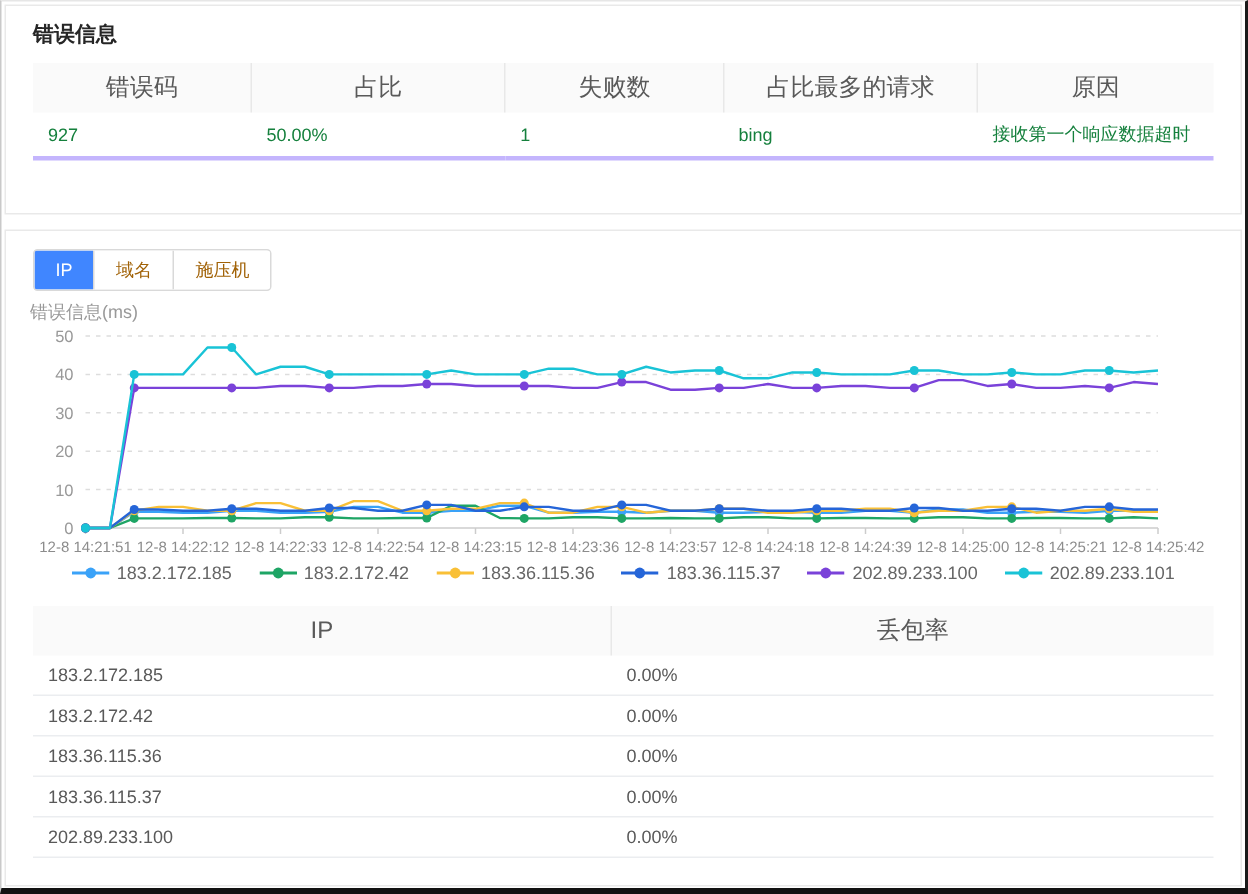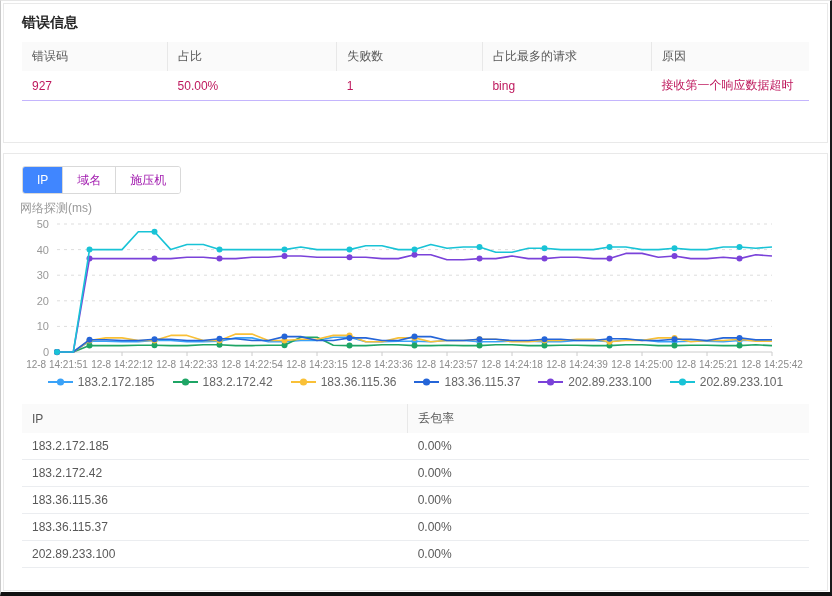--- a/index.html
+++ b/index.html
@@ -23,39 +23,39 @@
   .card1 { margin-top: 2px; height: 140px; }
   .card2 { margin-top: 10px; height: 438px; }
   .card-title {
     padding: 10px 18px 0 18px;
     font-size: 14px; font-weight: bold; color: #262626;
     line-height: 16px;
   }
   
   table.dt { border-collapse: collapse; width: calc(100% - 36px); margin: 12px 18px 0 18px; table-layout: fixed; }
   table.dt th {
-    background: #fafafa; text-align: left; font-weight: normal;
-    font-size: 12px; color: #595959; padding: 6px 10px; height: 24px;
+    background: #fafafa; text-align: center; font-weight: normal;
+    font-size: 16px; color: #595959; padding: 6px 10px; height: 24px;
     border-left: 1px solid #e8e8e8;
   }
   table.dt th:first-child { border-left: none; }
   table.dt td {
-    font-size: 12px; color: #be185d; padding: 6px 10px; height: 24px;
-    border-bottom: 1px solid #c4b5fd;
+    font-size: 12px; color: #15803d; padding: 6px 10px; height: 24px;
+    border-bottom: 3px solid #c4b5fd;
     white-space: nowrap; overflow: hidden;
   }
   table.dt tr.striped td { background: #f6f7f9; }
   
   .tab-group {
     display: inline-flex; margin: 12px 0 0 18px;
     border: 1px solid #d9d9d9; border-radius: 3px; overflow: hidden;
     background: #fff;
   }
   .tab {
-    padding: 5px 14px; font-size: 12px; color: #a21caf; cursor: pointer;
+    padding: 5px 14px; font-size: 12px; color: #a16207; cursor: pointer;
     border-left: 1px solid #d9d9d9; line-height: 16px; background:#fff;
   }
   .tab:first-child { border-left: none; }
   .tab.active { color: #fff; border-color: transparent; }
   
   .chart-wrap { position: relative; margin-top: 6px; }
   .y-axis-name { font-size: 12px; color: #999; margin-left: 16px; height: 14px; }
   .chart-svg { display: block; margin: 0 auto; }
   
   .legend-row { display: flex; justify-content: center; align-items: center; gap: 18px; margin-top: 4px; height: 16px; }
@@ -103,21 +103,21 @@
 
   <div class="card card2">
 
     <div class="tab-group" id="tab-group">
         <div class="tab active" style="background: rgb(64, 134, 255);">IP</div>
         <div class="tab">域名</div>
         <div class="tab">施压机</div>
       </div>
 
     <div class="chart-wrap">
-      <div class="y-axis-name">网络探测(ms)</div>
+      <div class="y-axis-name">错误信息(ms)</div>
       <svg id="chart" class="chart-svg" width="792" height="156" viewBox="0 0 792 156">
           <line x1="37" y1="138" x2="752" y2="138" stroke="#ccc" stroke-width="1"></line>
           <text x="29" y="142" text-anchor="end" font-size="11" fill="#999">0</text>
           <line x1="37" y1="112.4" x2="752" y2="112.4" stroke="#ddd" stroke-width="1" stroke-dasharray="3,4"></line>
           <text x="29" y="116.4" text-anchor="end" font-size="11" fill="#999">10</text>
           <line x1="37" y1="86.8" x2="752" y2="86.8" stroke="#ddd" stroke-width="1" stroke-dasharray="3,4"></line>
           <text x="29" y="90.8" text-anchor="end" font-size="11" fill="#999">20</text>
           <line x1="37" y1="61.2" x2="752" y2="61.2" stroke="#ddd" stroke-width="1" stroke-dasharray="3,4"></line>
           <text x="29" y="65.2" text-anchor="end" font-size="11" fill="#999">30</text>
           <line x1="37" y1="35.599999999999994" x2="752" y2="35.599999999999994" stroke="#ddd" stroke-width="1" stroke-dasharray="3,4"></line>

